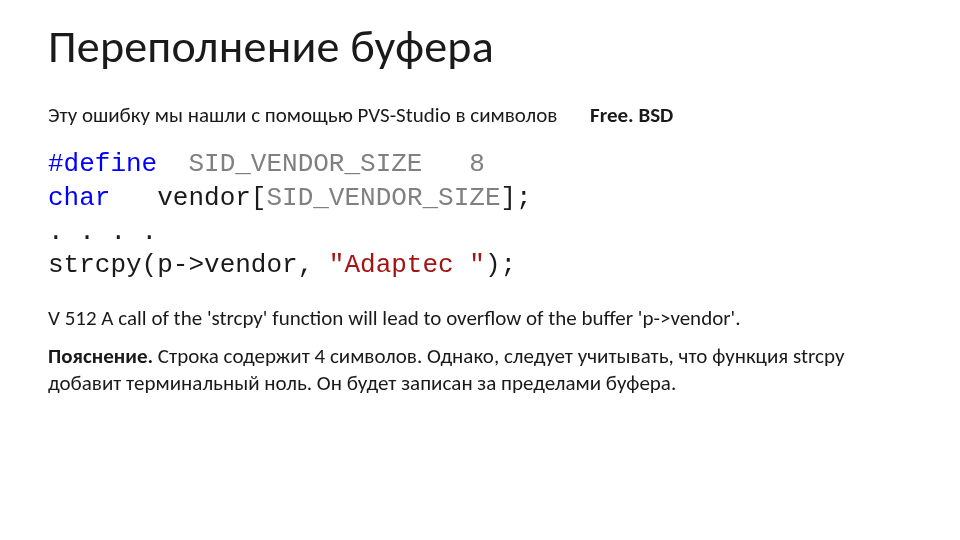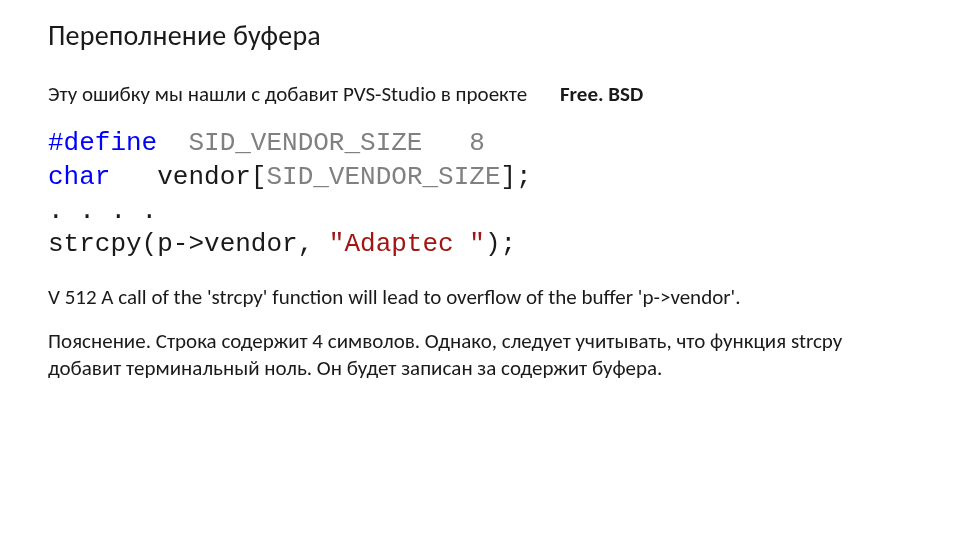--- a/index.html
+++ b/index.html
@@ -9,21 +9,21 @@
     height: 540px;
     background: #ffffff;
     font-family: "Segoe UI", "Calibri", Arial, sans-serif;
     color: #1a1a1a;
   }
   .slide {
     box-sizing: border-box;
     padding: 18px 48px 28px 48px;
   }
   .title {
-    font-size: 28px;
+    font-size: 46px;
     font-weight: 400;
     margin: 0 0 28px 0;
     letter-spacing: 0.2px;
   }
   .subtitle {
     font-size: 21px;
     font-weight: 400;
     margin: 0 0 20px 0;
   }
   .subtitle .bold { font-weight: 700; padding-left: 28px; }
@@ -35,47 +35,47 @@
     margin: 12px 0 22px 0;
   }
   .kw  { color: #0000ff; }  
   .id  { color: #808080; }  
   .num { color: #808080; }
   .str { color: #a31515; }  
   .plain { color: #1a1a1a; }
   .diag {
     font-size: 21px;
     line-height: 1.25;
-    margin: 0 0 18px 0;
+    margin: 0 0 12px 0;
   }
   .explain {
     font-size: 21px;
     line-height: 1.28;
     margin: 0;
   }
-  .explain .lead { font-weight: 400; }
+  .explain .lead { font-weight: 700; }
   .explain .em   { }
 </style>
 </head>
 <body>
 
 <div class="slide">
 
   <h1 class="title">Переполнение буфера</h1>
 
   <p class="subtitle">
-    <span>Эту ошибку мы нашли с добавит PVS-Studio в проекте </span><span class="bold">Free. BSD</span>
+    <span>Эту ошибку мы нашли с помощью PVS-Studio в символов </span><span class="bold">Free. BSD</span>
   </p>
 
   <div class="code"><span class="kw">#define</span><span>  </span><span class="id">SID_VENDOR_SIZE</span><span>   </span><span class="num">8</span>
 <span class="kw">char</span><span>   </span><span class="plain">vendor[</span><span class="id">SID_VENDOR_SIZE</span><span class="plain">];</span>
 <span class="plain">. . . .</span>
 <span class="plain">strcpy(p-&gt;vendor, </span><span class="str">"Adaptec "</span><span class="plain">);</span></div>
 
   <p class="diag">
     <span>V 512 A call of the 'strcpy' function will lead to overflow of the buffer 'p-&gt;vendor'.</span><br>
   </p>
 
   <p class="explain">
-    <span class="lead">Пояснение.</span><span> Строка содержит 4 символов. Однако, следует учитывать, что функция </span><span class="em">strcpy</span><span> добавит терминальный ноль. Он будет записан за содержит буфера.</span>
+    <span class="lead">Пояснение.</span><span> Строка содержит 4 символов. Однако, следует учитывать, что функция </span><span class="em">strcpy</span><span> добавит терминальный ноль. Он будет записан за пределами буфера.</span>
   </p>
 
 </div>
 
 </body></html>

